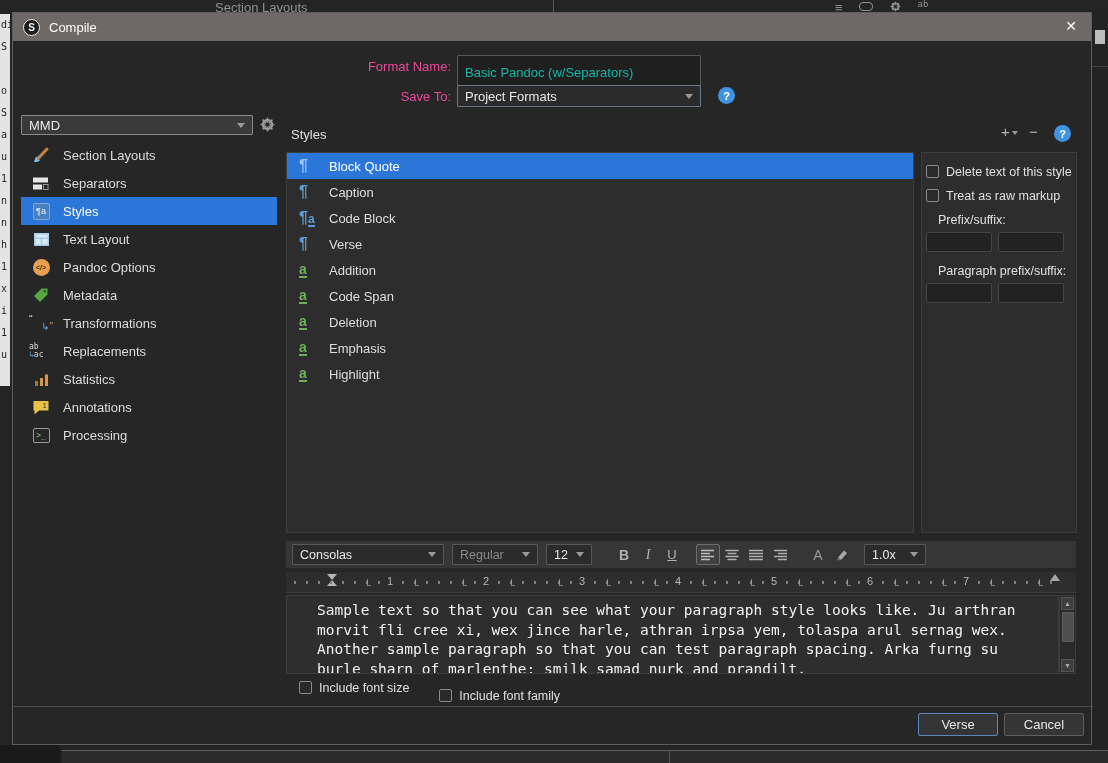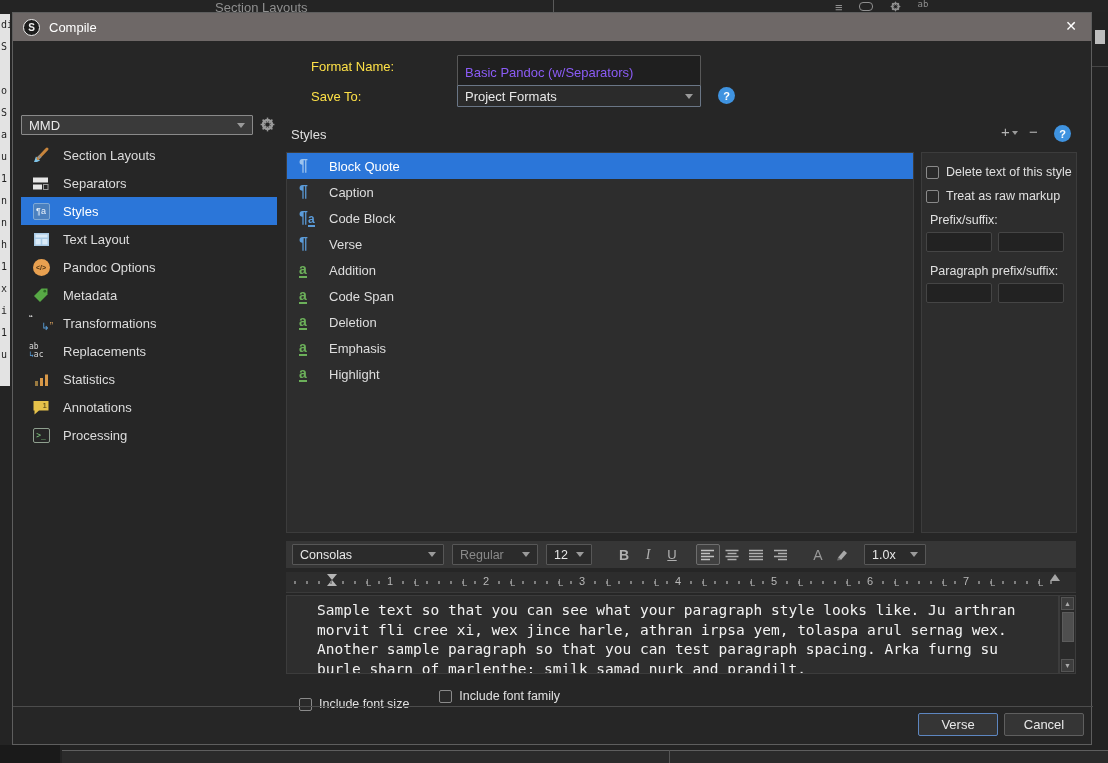--- a/index.html
+++ b/index.html
@@ -24,22 +24,22 @@
   .bg-bottom .vl { position:absolute; left:669px; top:5px; width:1px; height:13px; background:#555; }
 
   
   .dialog { left:12px; top:12px; width:1080px; height:733px; background:#262626; border:1px solid #5e5e5e; }
   .titlebar { position:absolute; left:0; top:0; width:100%; height:28px; background:#6e6867; display:flex; align-items:center; padding:0 10px; }
   .logo { width:17px; height:17px; border-radius:50%; background:#1d1d1d; border:1.5px solid #f0f0f0; color:#f0f0f0;
           font-size:10px; font-weight:bold; display:flex; align-items:center; justify-content:center; margin-right:9px; }
   .title-text { color:#fff; font-size:13px; }
   .close-x { position:absolute; right:14px; top:5px; color:#fff; font-size:14px; cursor:default; }
 
-  .frm-label { position:absolute; width:140px; text-align:left; color:#fde047; }
-  .txt-input { position:absolute; background:#1f1f1f; border:1px solid #585858; color:#8b5cf6; font-size:13px;
+  .frm-label { position:absolute; width:140px; text-align:right; color:#ec4899; }
+  .txt-input { position:absolute; background:#1f1f1f; border:1px solid #585858; color:#14b8a6; font-size:13px;
                font-family:"Liberation Sans", sans-serif; padding:16px 7px; border-radius:1px; }
   .dd { position:absolute; background:#2b2b2b; border:1px solid #5a5a5a; display:flex; align-items:center;
         padding:0 7px; color:#e8e8e8; border-radius:1px; }
   .dd .lbl { flex:1; white-space:nowrap; overflow:hidden; }
   .dd-arrow { width:0; height:0; border-left:4px solid transparent; border-right:4px solid transparent; border-top:5px solid #9a9a9a; margin-left:5px; }
   .help { position:absolute; width:17px; height:17px; border-radius:50%; background:#3f93e0; color:#fff;
           font-size:11px; font-weight:bold; display:flex; align-items:center; justify-content:center; }
 
   
   .side-dd { left:8px; top:102px; width:232px; height:20px; background:#3a3a3a; border:1px solid #8a8a8a; }
@@ -64,24 +64,24 @@
   .style-row { display:flex; align-items:center; height:26px; padding-left:12px; color:#dedede; }
   .style-row.sel { background:#2b76d9; color:#fff; }
   .style-row .sic { width:30px; display:flex; align-items:flex-end; justify-content:flex-start; }
   .para-g { color:#5b9bd8; font-size:16px; font-weight:bold; }
   .style-row.sel .para-g { color:#9cc3ee; }
   .char-g { color:#6cb05a; font-size:14px; font-weight:bold; border-bottom:2px solid #6cb05a; line-height:13px; }
   .cb-small { color:#5b9bd8; font-size:12px; font-weight:bold; border-bottom:2px solid #5b9bd8; line-height:11px; }
 
   
   .opt-panel { left:908px; top:139px; width:156px; height:381px; background:#2d2d2d; border:1px solid #3c3c3c; padding:12px 4px 0 4px; }
-  .cb-row { display:flex; align-items:flex-end; margin-bottom:10px; }
+  .cb-row { display:flex; align-items:flex-start; margin-bottom:10px; }
   .cb { width:13px; height:13px; border:1px solid #8a8a8a; background:#2a2a2a; border-radius:2px; margin-right:7px; flex:none; }
   .cb-lab { color:#e0e0e0; font-size:12.5px; white-space:nowrap; }
-  .opt-lab { color:#e0e0e0; font-size:12.5px; margin:2px 0 5px 4px; }
+  .opt-lab { color:#e0e0e0; font-size:12.5px; margin:2px 0 5px 12px; }
   .pair { display:flex; gap:6px; margin-bottom:12px; }
   .pair input { width:66px; height:20px; background:#222; border:1px solid #454545; border-radius:2px; color:#e8e8e8; padding:0 4px; }
 
   
   .fmt-bar { left:273px; top:528px; width:790px; height:27px; background:#363636; display:flex; align-items:center; padding:0 6px; }
   .fdd { background:#2b2b2b; border:1px solid #575757; height:21px; display:flex; align-items:center; padding:0 7px; margin-right:8px; border-radius:1px; }
   .fdd .lbl { font-size:12.5px; color:#e8e8e8; }
   .fdd.dim .lbl { color:#8a8a8a; }
   .fmt-btn { width:24px; height:21px; display:flex; align-items:center; justify-content:center; color:#b0b0b0; }
   .fmt-btn.active { border:1px solid #6e6e6e; background:#404040; border-radius:2px; }

